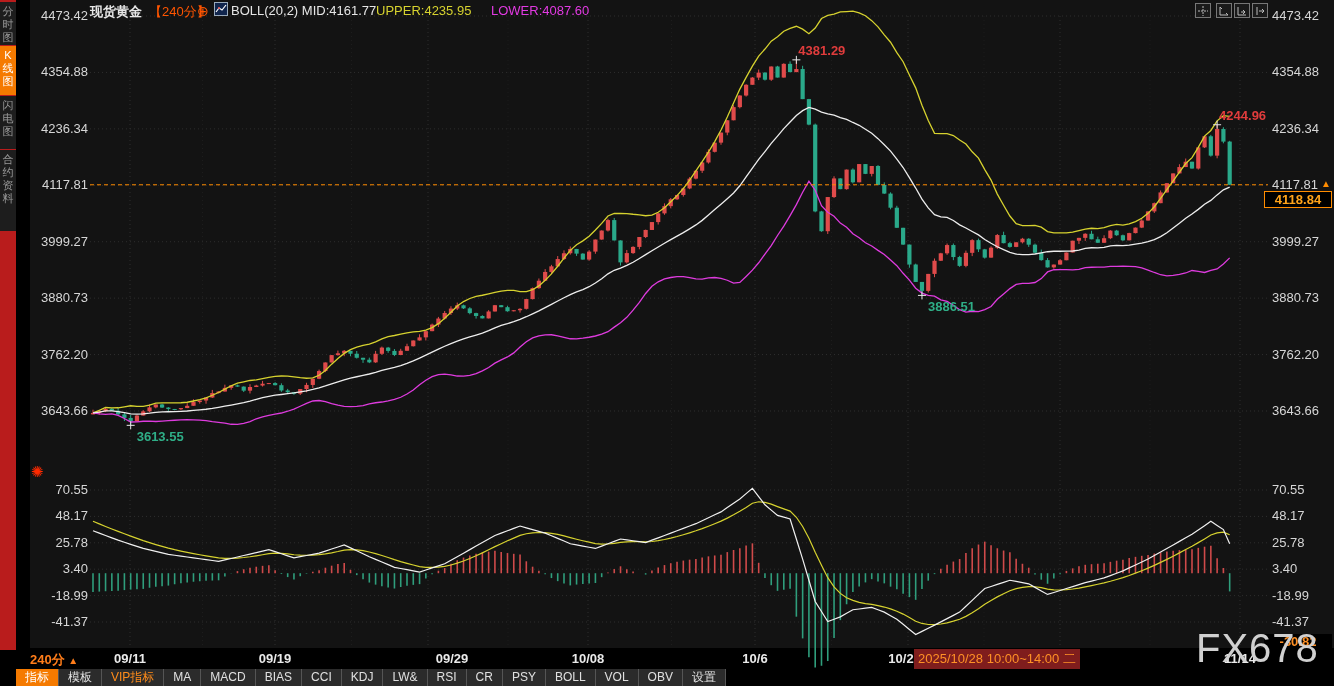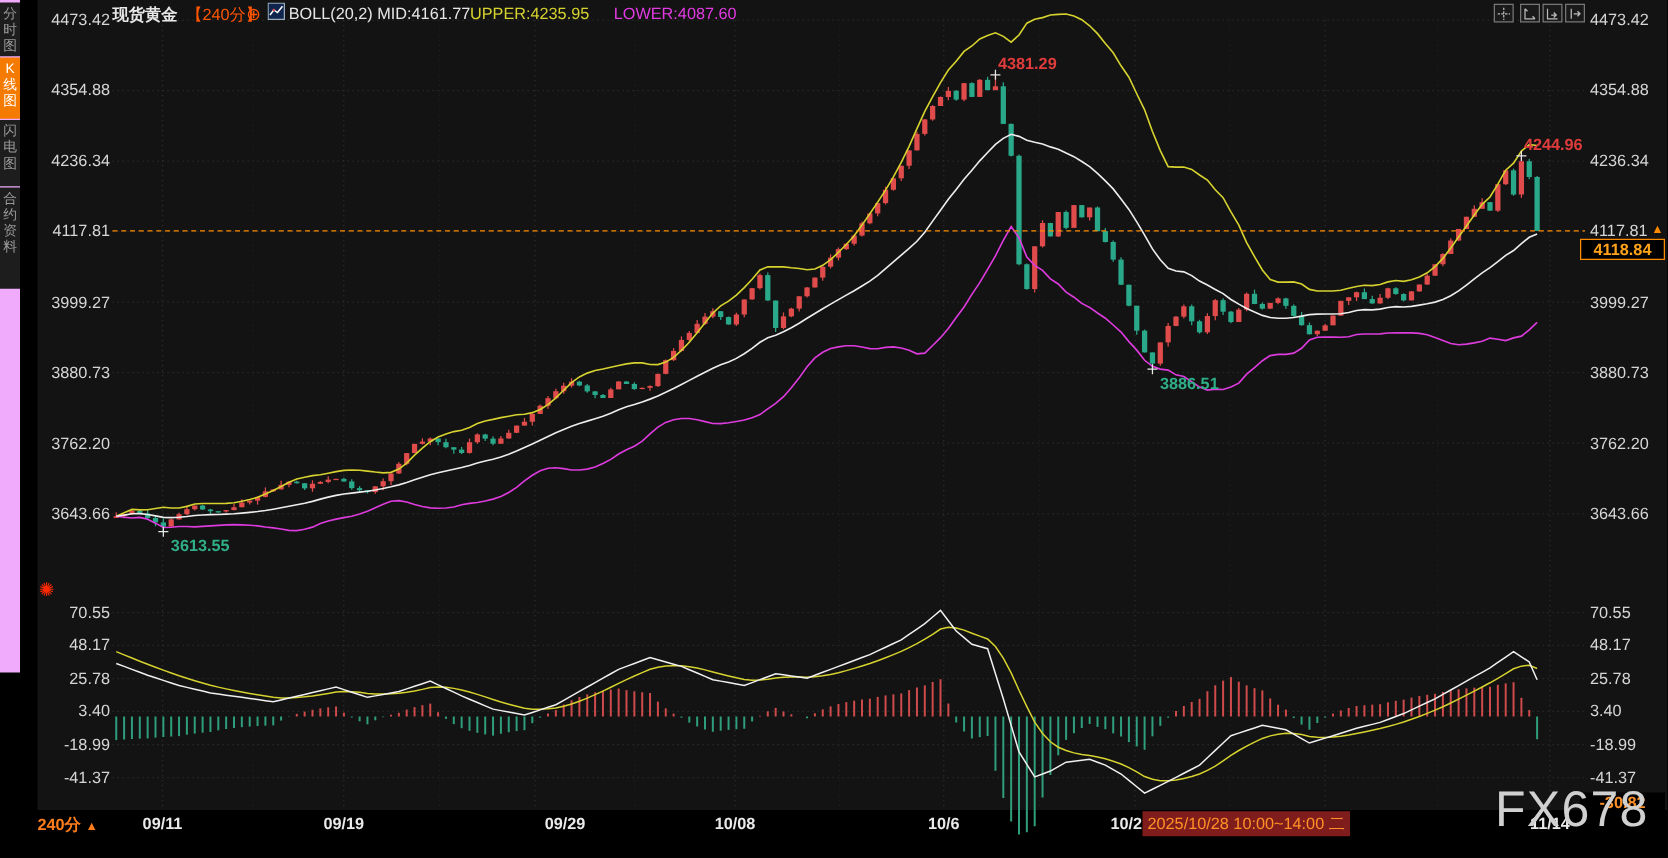--- a/index.html
+++ b/index.html
@@ -1,21 +1,21 @@
 <!DOCTYPE html>
 <html><head>
 <meta charset="utf-8">
 <style>
   html,body{margin:0;padding:0;background:#000;}
   #app{position:relative;width:1334px;height:686px;background:#000;overflow:hidden;
        font-family:"Liberation Sans",sans-serif;-webkit-font-smoothing:antialiased;}
   #chart-bg{position:absolute;left:30px;top:0;width:1304px;height:648px;background:#131313;}
   #svg{position:absolute;left:0;top:0;z-index:5;}
   
-  #sidebar{position:absolute;left:0;top:0;width:16px;height:538px;background:#f0abfc;z-index:20;}
+  #sidebar{position:absolute;left:0;top:0;width:16px;height:650px;background:#b91c1c;z-index:20;}
   .side-tab{position:absolute;left:0;width:16px;background:#1d1d1d;color:#9a9a9a;font-size:11px;
             line-height:13px;text-align:center;word-break:break-all;padding-top:3px;cursor:pointer;}
   .side-tab.active{background:#f57a00;color:#fff;}
   
   .hdr{position:absolute;top:3px;font-size:13px;z-index:25;white-space:nowrap;text-align:center;}
   .white{color:#e6e6e6;} .orange-red{color:#ff5500;} .yellow{color:#d6d22f;} .magenta{color:#e23ae2;}
   .icon-box{position:absolute;top:3px;width:14px;height:13px;border:1px solid #777;background:#1a1a1a;
             z-index:25;display:flex;align-items:center;justify-content:center;cursor:pointer;}
   
   .tick{position:absolute;left:30px;width:58px;text-align:right;color:#d6d6d6;font-size:13px;z-index:10;}
@@ -723,15 +723,33 @@
       <span class="x-label" style="top: 651px; left: 130px;">09/11</span>
       <span class="x-label" style="top: 651px; left: 275px;">09/19</span>
       <span class="x-label" style="top: 651px; left: 428px; margin-left: 24px;">09/29</span>
       <span class="x-label" style="top: 651px; left: 588px;">10/08</span>
       <span class="x-label" style="top: 651px; left: 755px;">10/6</span>
       <span class="x-label" style="top: 651px; left: 901px;">10/2</span>
       <span class="x-label" style="top: 651px; left: 1240px;">11/14</span>
     </div>
   <span id="tooltip">2025/10/28 10:00~14:00 二</span>
 
+  <div id="toolbar">
+    <div class="tb-item active">指标</div>
+    <div class="tb-item">模板</div>
+    <div class="tb-item vip">VIP指标</div>
+    <div class="tb-item">MA</div>
+    <div class="tb-item">MACD</div>
+    <div class="tb-item">BIAS</div>
+    <div class="tb-item">CCI</div>
+    <div class="tb-item">KDJ</div>
+    <div class="tb-item">LW&amp;</div>
+    <div class="tb-item">RSI</div>
+    <div class="tb-item">CR</div>
+    <div class="tb-item">PSY</div>
+    <div class="tb-item">BOLL</div>
+    <div class="tb-item">VOL</div>
+    <div class="tb-item">OBV</div>
+    <div class="tb-item">设置</div>
+  </div>
 
   <div id="watermark">FX678</div>
 </div>
 
 </body></html>

